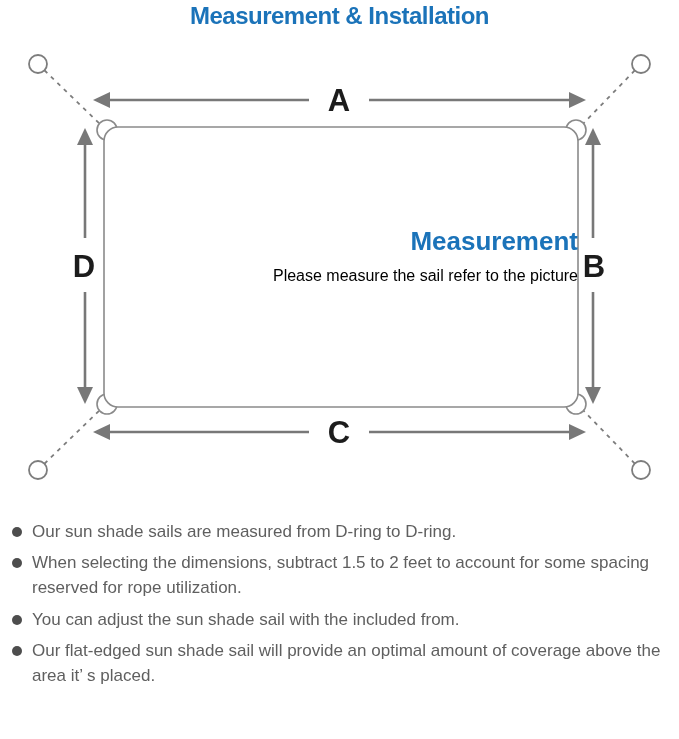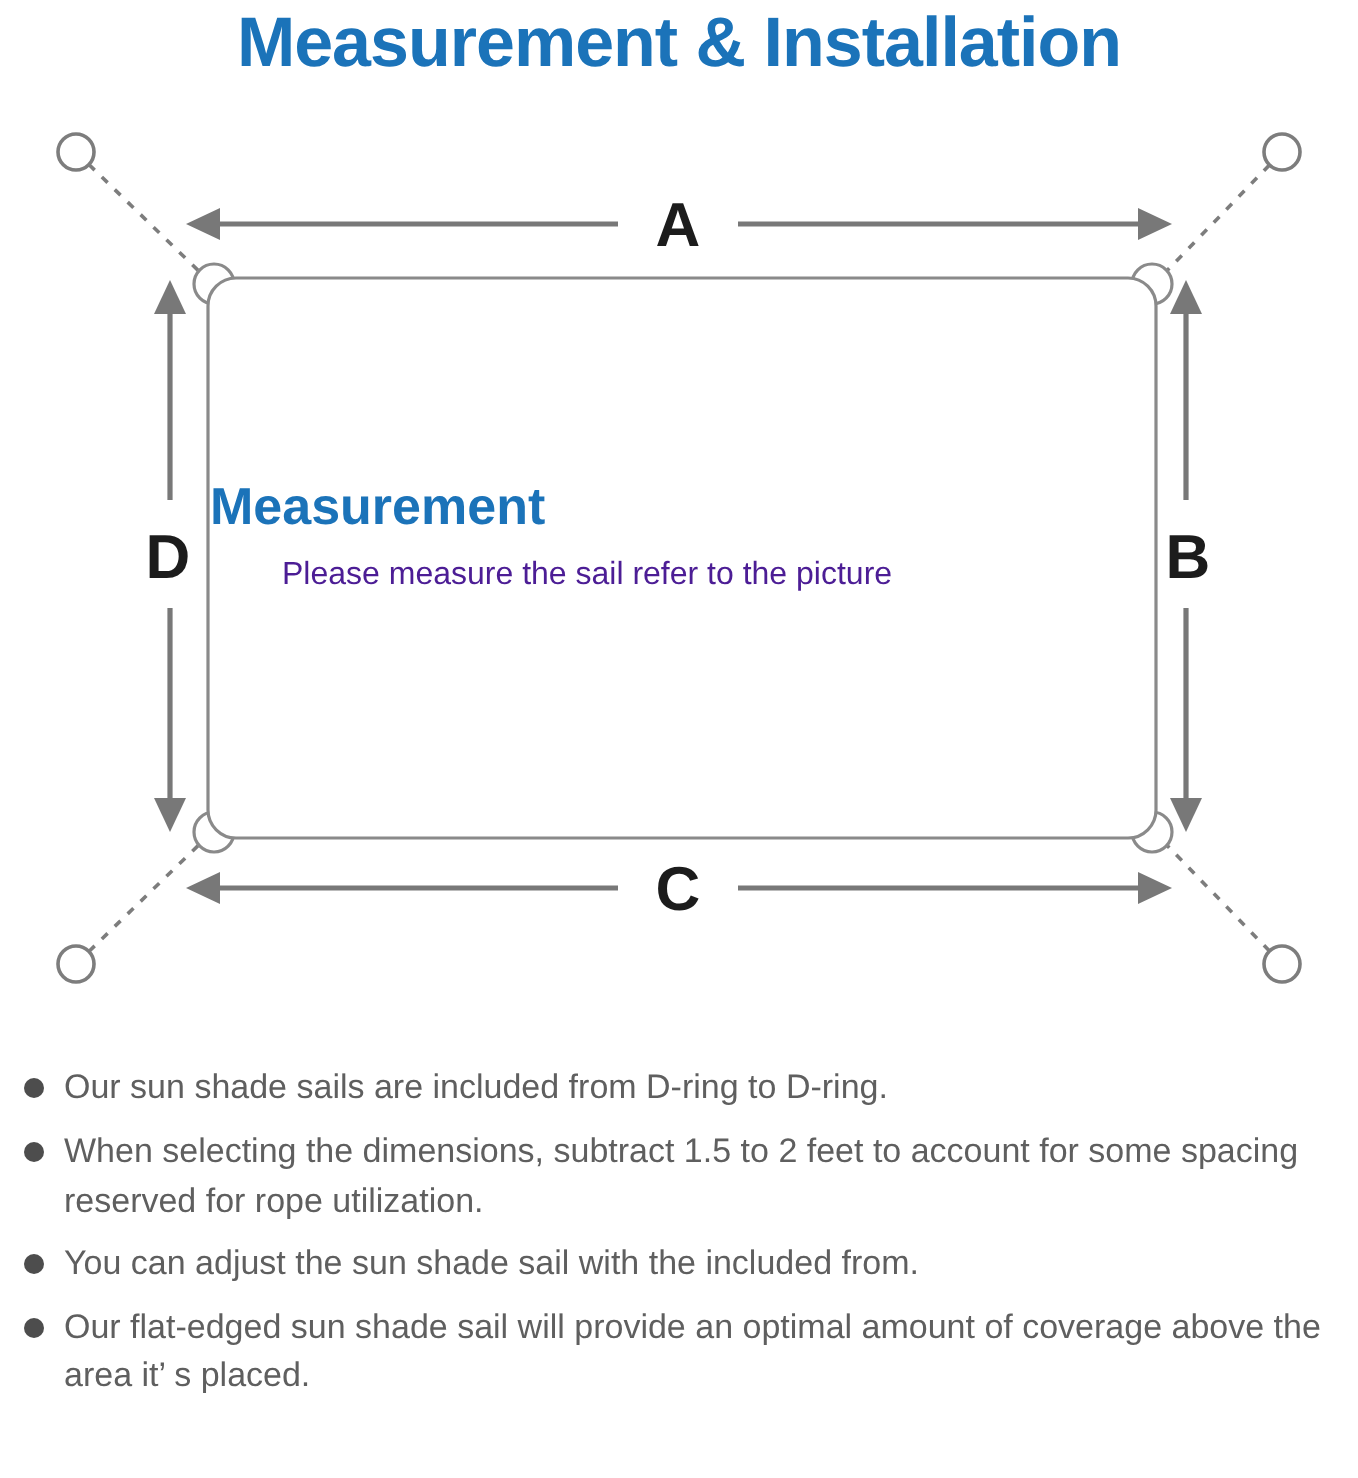--- a/index.html
+++ b/index.html
@@ -8,52 +8,52 @@
     background: #ffffff;
     font-family: "Liberation Sans", sans-serif;
     overflow: hidden;
   }
   .page { position: relative; width: 679px; height: 739px; background: #fff; }
 
   .page-title {
     margin: 0;
     padding-top: 2px;
     text-align: center;
-    font-size: 35px;
+    font-size: 24px;
     font-weight: 700;
     letter-spacing: -0.5px;
     color: #1b73b9;
     line-height: 1.15;
   }
 
   .diagram-wrap {
     position: relative;
     width: 679px; height: 455px;
     margin-top: 11px;
   }
   .diagram-svg { position: absolute; top: 0; left: 0; }
 
   .center-text {
     position: absolute;
     left: 105px; top: 185px;
     width: 473px;
-    text-align: left;
+    text-align: right;
     pointer-events: none;
   }
   .center-title {
     margin: 0;
     font-size: 26px;
     font-weight: 700;
     color: #1b73b9;
   }
   .center-subtitle {
     margin: 10px 0 0 0;
     font-size: 16px;
     font-weight: 400;
-    color: #4c1d95;
+    color: #000000;
     padding-left: 36px;
   }
 
   .dim-label {
     font-family: "Liberation Sans", sans-serif;
     font-size: 31px;
     font-weight: 700;
     fill: #1c1c1c;
   }
 
@@ -151,21 +151,21 @@
 
     <div class="center-text">
       <p class="center-title">Measurement</p>
       <p class="center-subtitle">Please measure the sail refer to the picture</p>
     </div>
   </div>
 
   <ul class="notes">
     <li class="note-item">
       <span class="bullet-dot"></span>
-      <span class="note-text">Our sun shade sails are included from D-ring to D-ring.</span>
+      <span class="note-text">Our sun shade sails are measured from D-ring to D-ring.</span>
     </li>
     <li class="note-item">
       <span class="bullet-dot"></span>
       <span class="note-text">When selecting the dimensions, subtract 1.5 to 2 feet to account for some spacing reserved for rope utilization.</span>
     </li>
     <li class="note-item">
       <span class="bullet-dot"></span>
       <span class="note-text">You can adjust the sun shade sail with the included from.</span>
     </li>
     <li class="note-item">

